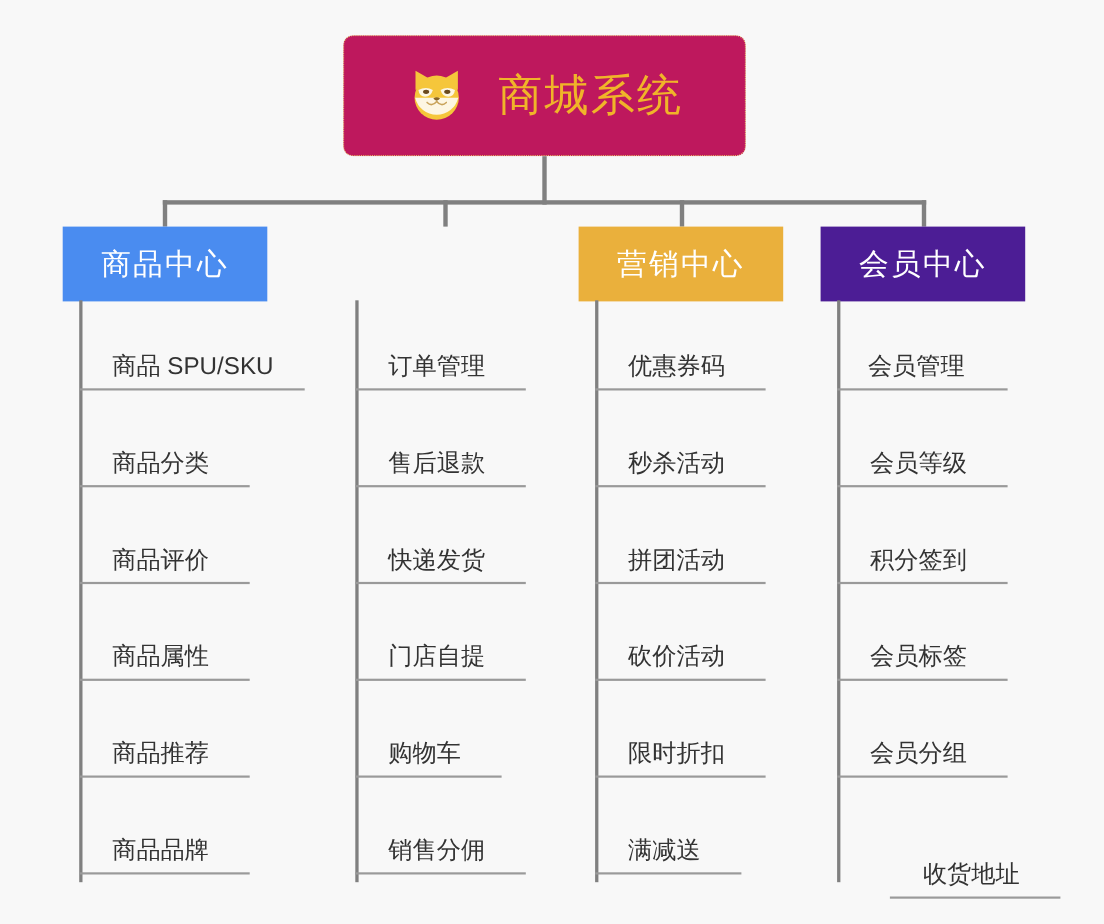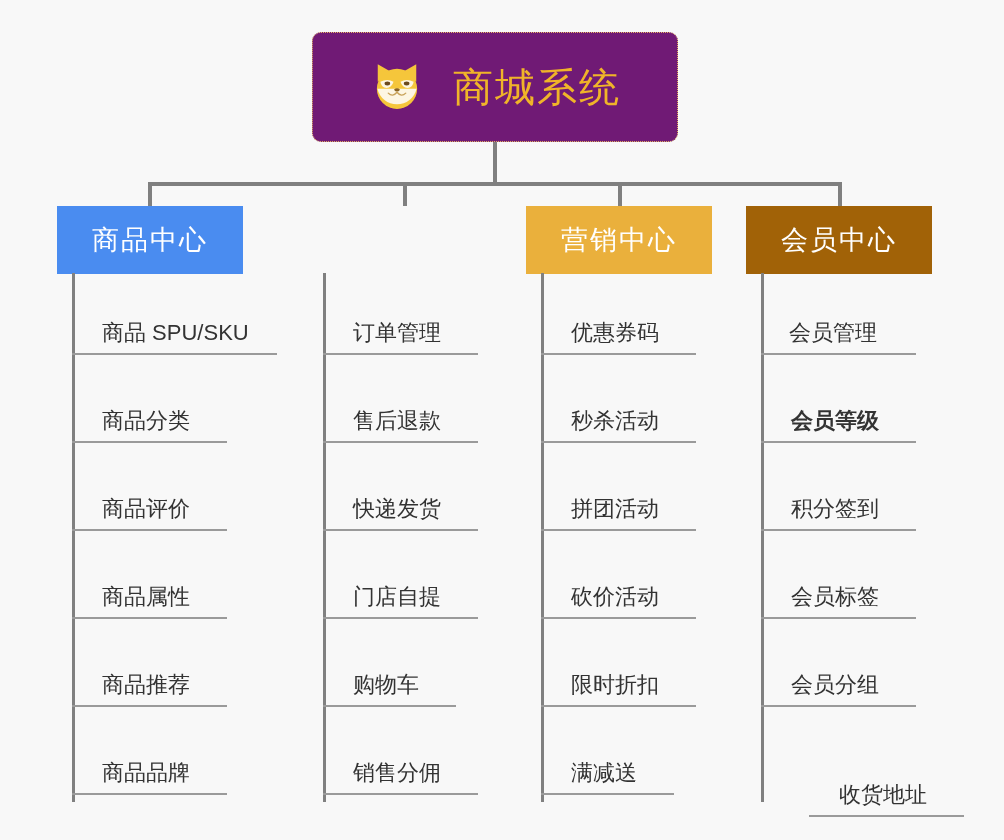--- a/index.html
+++ b/index.html
@@ -96,21 +96,21 @@
     color: #333333;
     line-height: 1.25;
     white-space: nowrap;
   }
 </style>
 </head>
 <body style="background: rgb(248, 248, 248);">
 
 <div id="mindmap">
 
-  <div class="root-node" style="border-color: rgb(232, 183, 101); background: #701a75; gap: 28px;">
+  <div class="root-node" style="border-color: rgb(232, 183, 101); background: #be185d; gap: 28px;">
     <svg class="shiba-icon" viewBox="0 0 64 64">
 
       <path d="M10 6 L10 26 L24 14 Z" fill="#f5c63b"></path>
       <path d="M54 6 L54 26 L40 14 Z" fill="#f5c63b"></path>
 
       <circle cx="32" cy="34" r="23" fill="#f5c63b"></circle>
 
       <path d="M9.6 34 A23 23 0 0 0 54.4 34 Z" fill="#fdf6e3"></path>
 
       <path d="M13 26 q8 -4 15 0 q-2 7 -8 7 q-6 0 -7 -7 Z" fill="#fdf6e3"></path>
@@ -134,21 +134,21 @@
   <div class="line line-v" style="left: 403px; top: 182px; height: 24px; background: rgb(128, 128, 128);"></div>
   <div class="line line-v" style="left: 618px; top: 182px; height: 24px; background: rgb(128, 128, 128);"></div>
   <div class="line line-v" style="left: 838px; top: 182px; height: 24px; background: rgb(128, 128, 128);"></div>
 
   <div class="cat-box" style="left: 57px; top: 206px; width: 186px; background: rgb(74, 140, 240);">
     <span>商品中心</span>
   </div>
   <div class="cat-box" style="left: 526px; top: 206px; width: 186px; background: rgb(234, 176, 60);">
     <span>营销中心</span>
   </div>
-  <div class="cat-box" style="left: 746px; top: 206px; width: 186px; background: #a16207;">
+  <div class="cat-box" style="left: 746px; top: 206px; width: 186px; background: #4c1d95;">
     <span>会员中心</span>
   </div>
 
   <div class="branch" style="left:72px;">
     <div class="branch-stem" style="height: 529px; background: rgb(128, 128, 128);"></div>
     <div class="leaf" style="top:46px;  width:205px;"><span>商品 SPU/SKU</span></div>
     <div class="leaf" style="top:134px; width:155px;"><span>商品分类</span></div>
     <div class="leaf" style="top:222px; width:155px;"><span>商品评价</span></div>
     <div class="leaf" style="top:310px; width:155px;"><span>商品属性</span></div>
     <div class="leaf" style="top:398px; width:155px;"><span>商品推荐</span></div>
@@ -171,20 +171,20 @@
     <div class="leaf" style="top:134px; width:155px;"><span>秒杀活动</span></div>
     <div class="leaf" style="top:222px; width:155px;"><span>拼团活动</span></div>
     <div class="leaf" style="top:310px; width:155px;"><span>砍价活动</span></div>
     <div class="leaf" style="top:398px; width:155px;"><span>限时折扣</span></div>
     <div class="leaf" style="top:486px; width:133px;"><span>满减送</span></div>
   </div>
 
   <div class="branch" style="left:761px;">
     <div class="branch-stem" style="height: 529px; background: rgb(128, 128, 128);"></div>
     <div class="leaf" style="top:46px;  width:155px;padding-left:28px;"><span>会员管理</span></div>
-    <div class="leaf" style="top:134px; width:155px;font-weight:bold;"><span>会员等级</span></div>
+    <div class="leaf" style="top:134px; width:155px;"><span>会员等级</span></div>
     <div class="leaf" style="top:222px; width:155px;"><span>积分签到</span></div>
     <div class="leaf" style="top:310px; width:155px;"><span>会员标签</span></div>
     <div class="leaf" style="top:398px; width:155px;"><span>会员分组</span></div>
     <div class="leaf" style="top:508px; width:155px;margin-left:48px;"><span>收货地址</span></div>
   </div>
 
 </div>
 
 </body></html>

